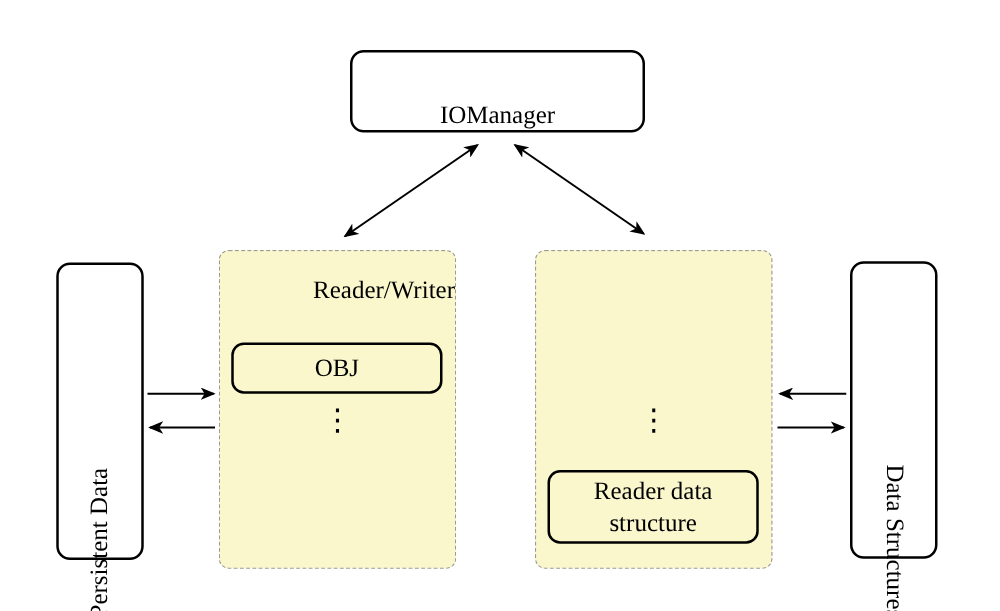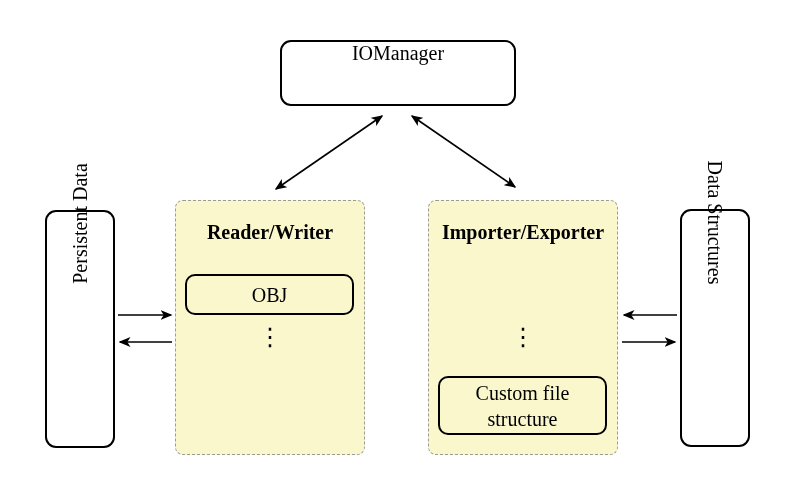--- a/index.html
+++ b/index.html
@@ -32,21 +32,21 @@
     stroke: var(--arrow);
     stroke-width: 1.6;
   }
   .node {
     position: absolute;
     box-sizing: border-box;
     background: #ffffff;
     border: 2.5px solid var(--node-border);
     border-radius: 11px;
     display: flex;
-    align-items: flex-start;
+    align-items: flex-end;
     justify-content: center;
     font-size: 20px;
     text-align: center;
   }
   #iomanager { left: 280px; top: 40px; width: 236px; height: 66px; }
   .vbox { width: 70px; height: 238px; }
   #persistent-data { left: 45px; top: 210px; }
   #data-structures { left: 680px; top: 209px; }
   .vlabel { white-space: nowrap; }
   .rot-ccw { transform: rotate(-90deg); }
@@ -61,23 +61,22 @@
     border: 1.6px dashed var(--panel-border);
     border-radius: 8px;
   }
   #panel-reader-writer { left: 175px; }
   #panel-importer-exporter { left: 428px; }
   .panel-title {
     position: absolute;
     top: 20px;
     left: 0;
     width: 100%;
-    text-align: center;
+    text-align: right;
     font-size: 20px;
-    font-weight: bold;
   }
   .inner-box {
     position: absolute;
     box-sizing: border-box;
     left: 9px;
     width: 169px;
     background: var(--panel-fill);
     border: 2.5px solid var(--node-border);
     border-radius: 10px;
     display: flex;
@@ -126,24 +125,23 @@
 
   <div class="panel" id="panel-reader-writer">
     <div class="panel-title">Reader/Writer</div>
     <div class="inner-box first">
       <span>OBJ</span>
     </div>
     <div class="vdots">⋮</div>
   </div>
 
   <div class="panel" id="panel-importer-exporter">
-    <div class="panel-title">Importer/Exporter</div>
     <div class="vdots">⋮</div>
     <div class="inner-box last">
-      <span>Custom file
+      <span>Reader data
 structure</span>
     </div>
   </div>
 
   <div class="node vbox" id="persistent-data">
     <span class="vlabel rot-ccw">Persistent Data</span>
   </div>
 
   <div class="node vbox" id="data-structures">
     <span class="vlabel rot-cw">Data Structures</span>

